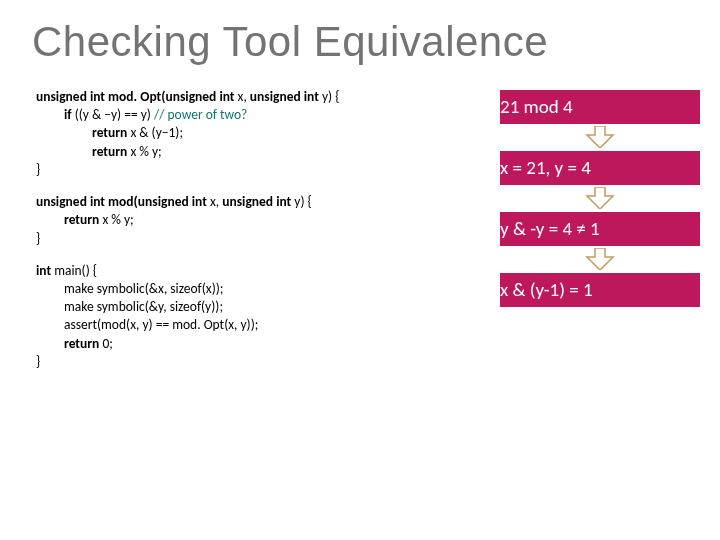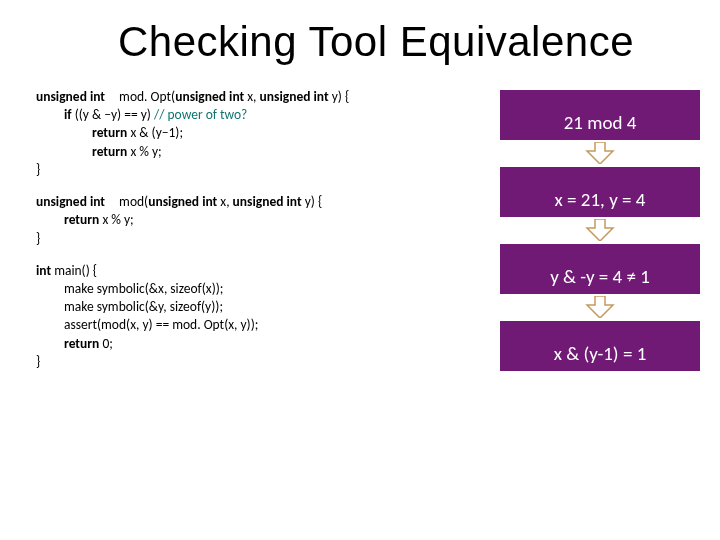--- a/index.html
+++ b/index.html
@@ -7,54 +7,53 @@
     width: 720px;
     height: 540px;
     background: #ffffff;
     font-family: Calibri, Arial, sans-serif;
     position: relative;
     overflow: hidden;
   }
   .title {
     font-size: 42px;
     font-weight: 400;
-    color: #000000;
+    color: #737373;
     padding: 18px 0 0 32px;
     font-family: Arial, sans-serif;
     letter-spacing: 0.5px;
-    text-align: center;
   }
   .content {
     display: flex;
     padding: 22px 20px 0 36px;
   }
   .code-col {
     flex: 1;
     font-size: 13.5px;
     line-height: 1.35;
     color: #000;
     font-family: Calibri, Arial, sans-serif;
   }
   .code-block { margin-bottom: 14px; }
   .kw { font-weight: 700; text-align: right; }
   .type { font-weight: 700; }
-  .fn { font-weight: 400; margin-left: 11px; }
+  .fn { font-weight: 700; }
   .comment { color: #0f766e; }
   .ind1 { padding-left: 28px; }
   .ind2 { padding-left: 56px; }
   .right-col {
     width: 200px;
     padding-top: 2px;
   }
   .box {
-    background: #701a75;
+    background: #be185d;
     color: #fff;
-    text-align: center;
+    text-align: left;
     font-size: 19px;
-    padding: 21px 0 6px 0;
+    padding: 5px 0 6px 0;
     font-family: Calibri, Arial, sans-serif;
   }
   .arrow-down {
     display: flex;
     justify-content: center;
     padding: 2px 0 3px 0;
   }
   .arrow-down svg { display: block; }
 </style>
 </head>

